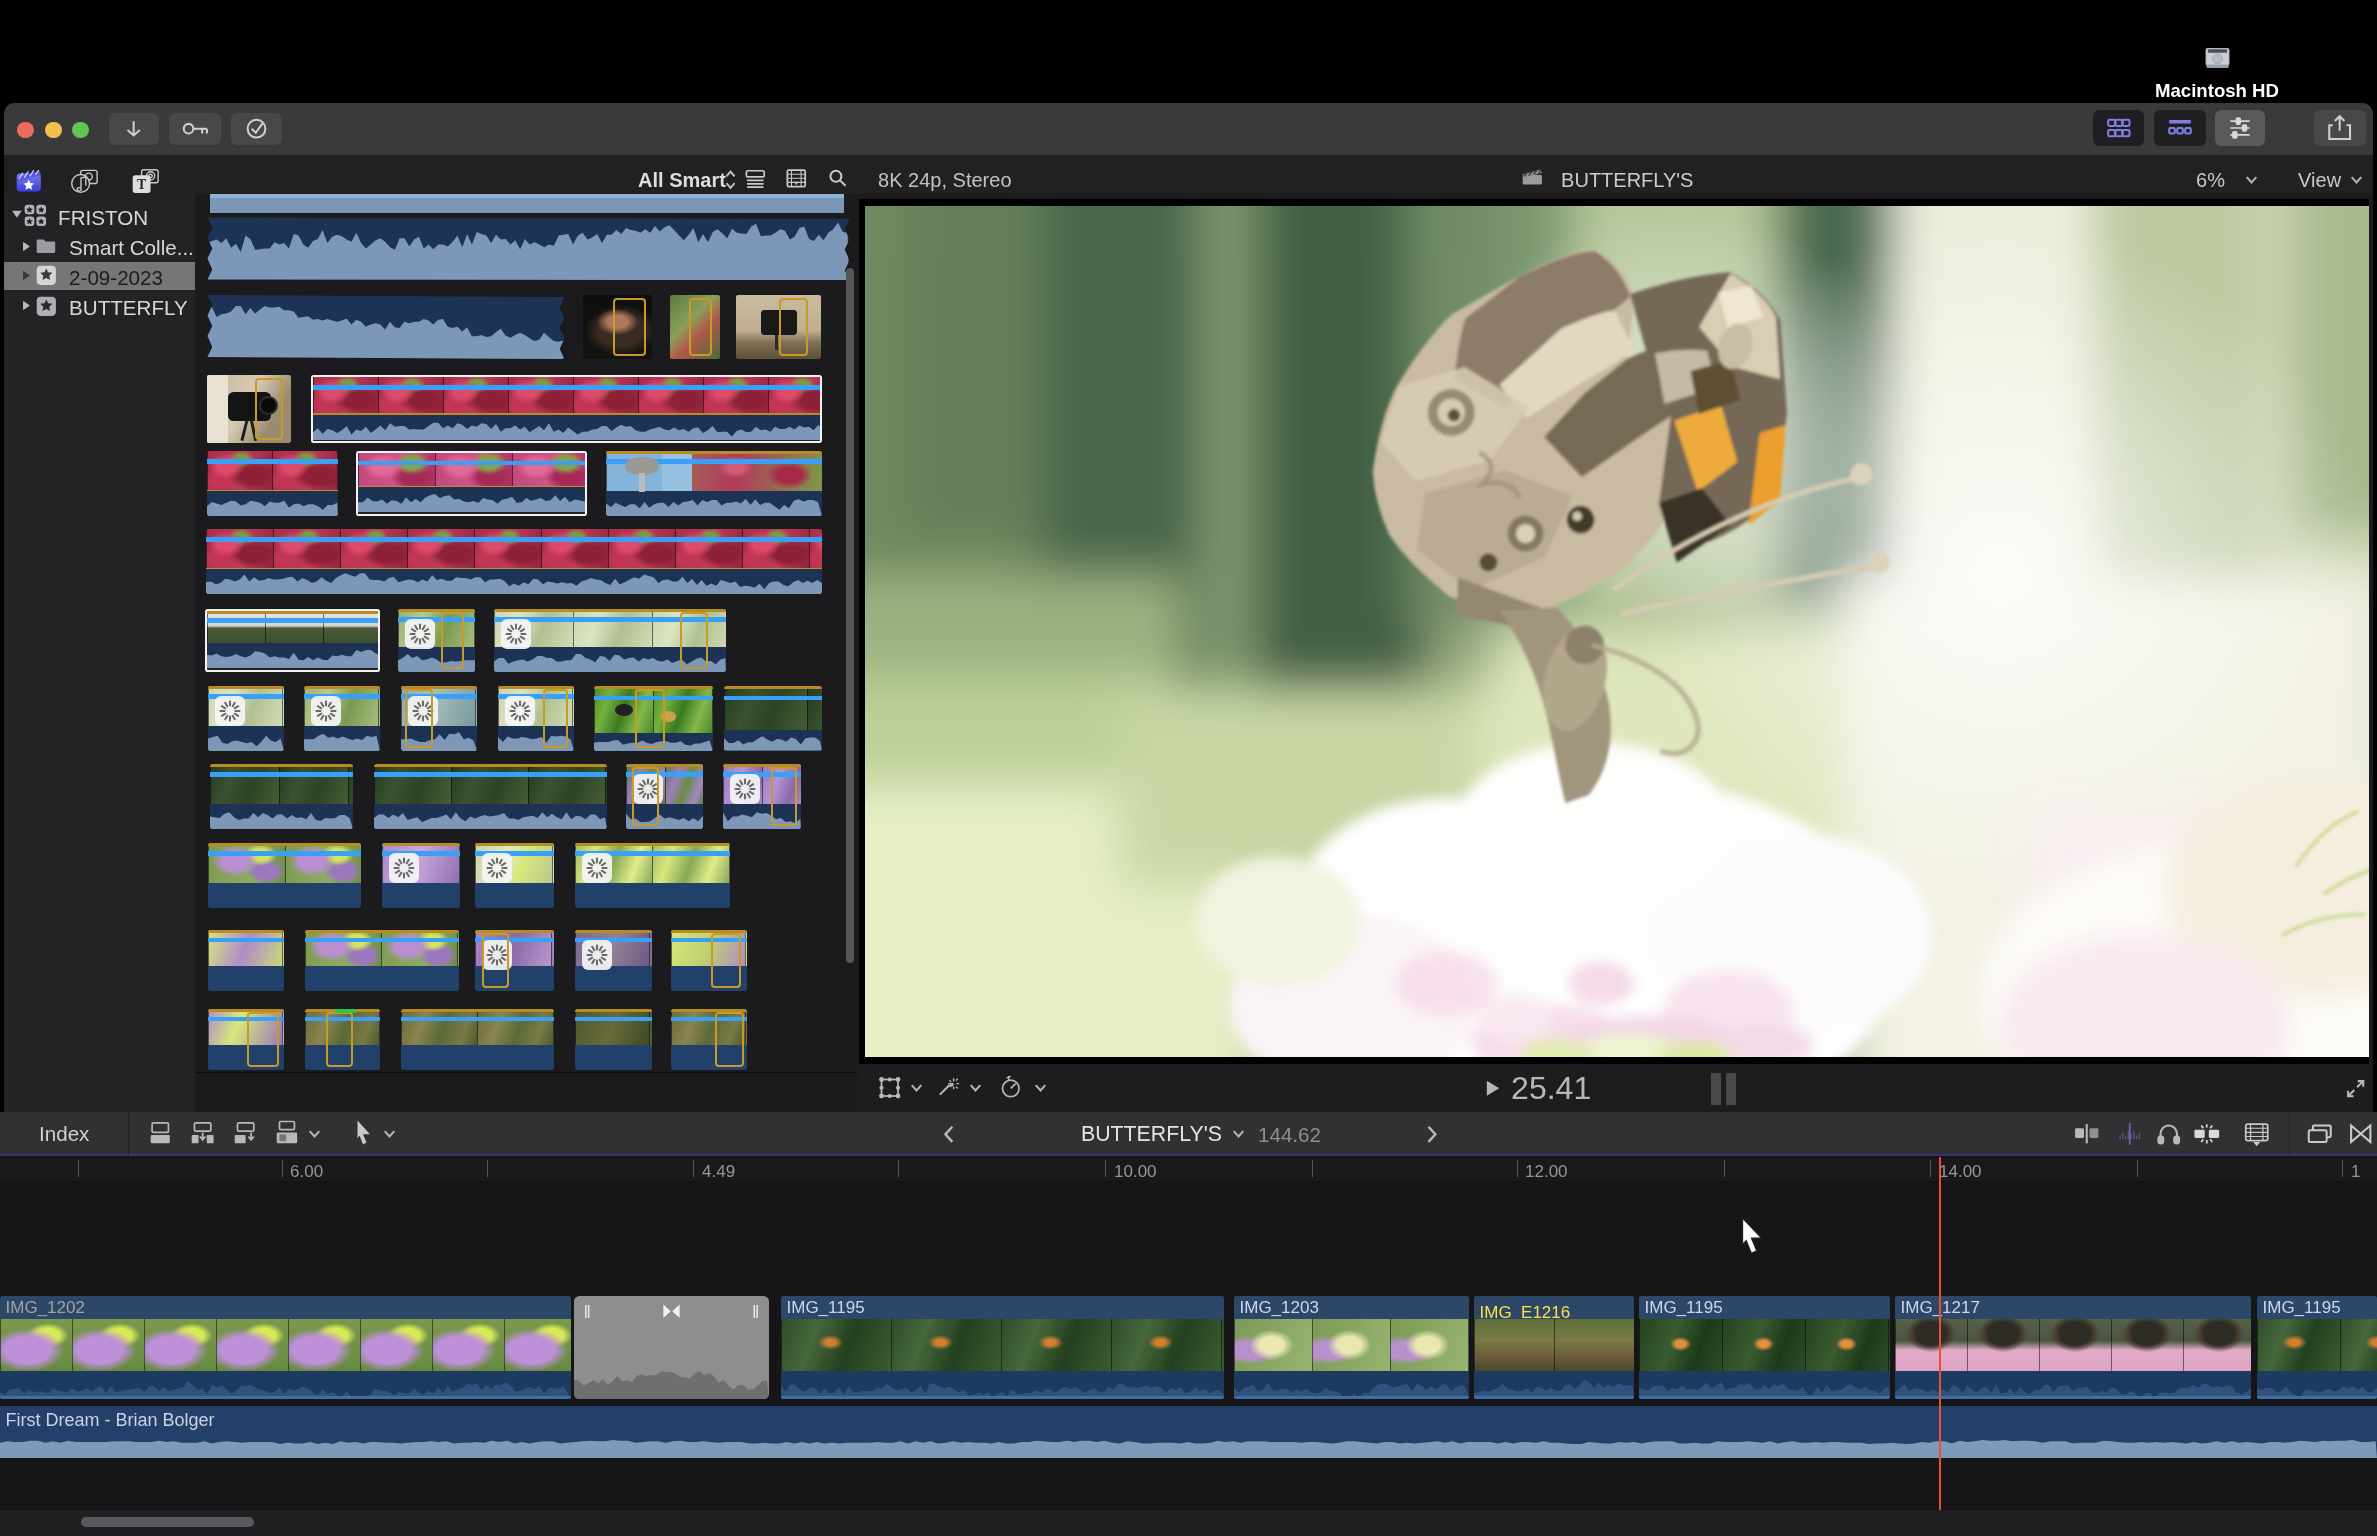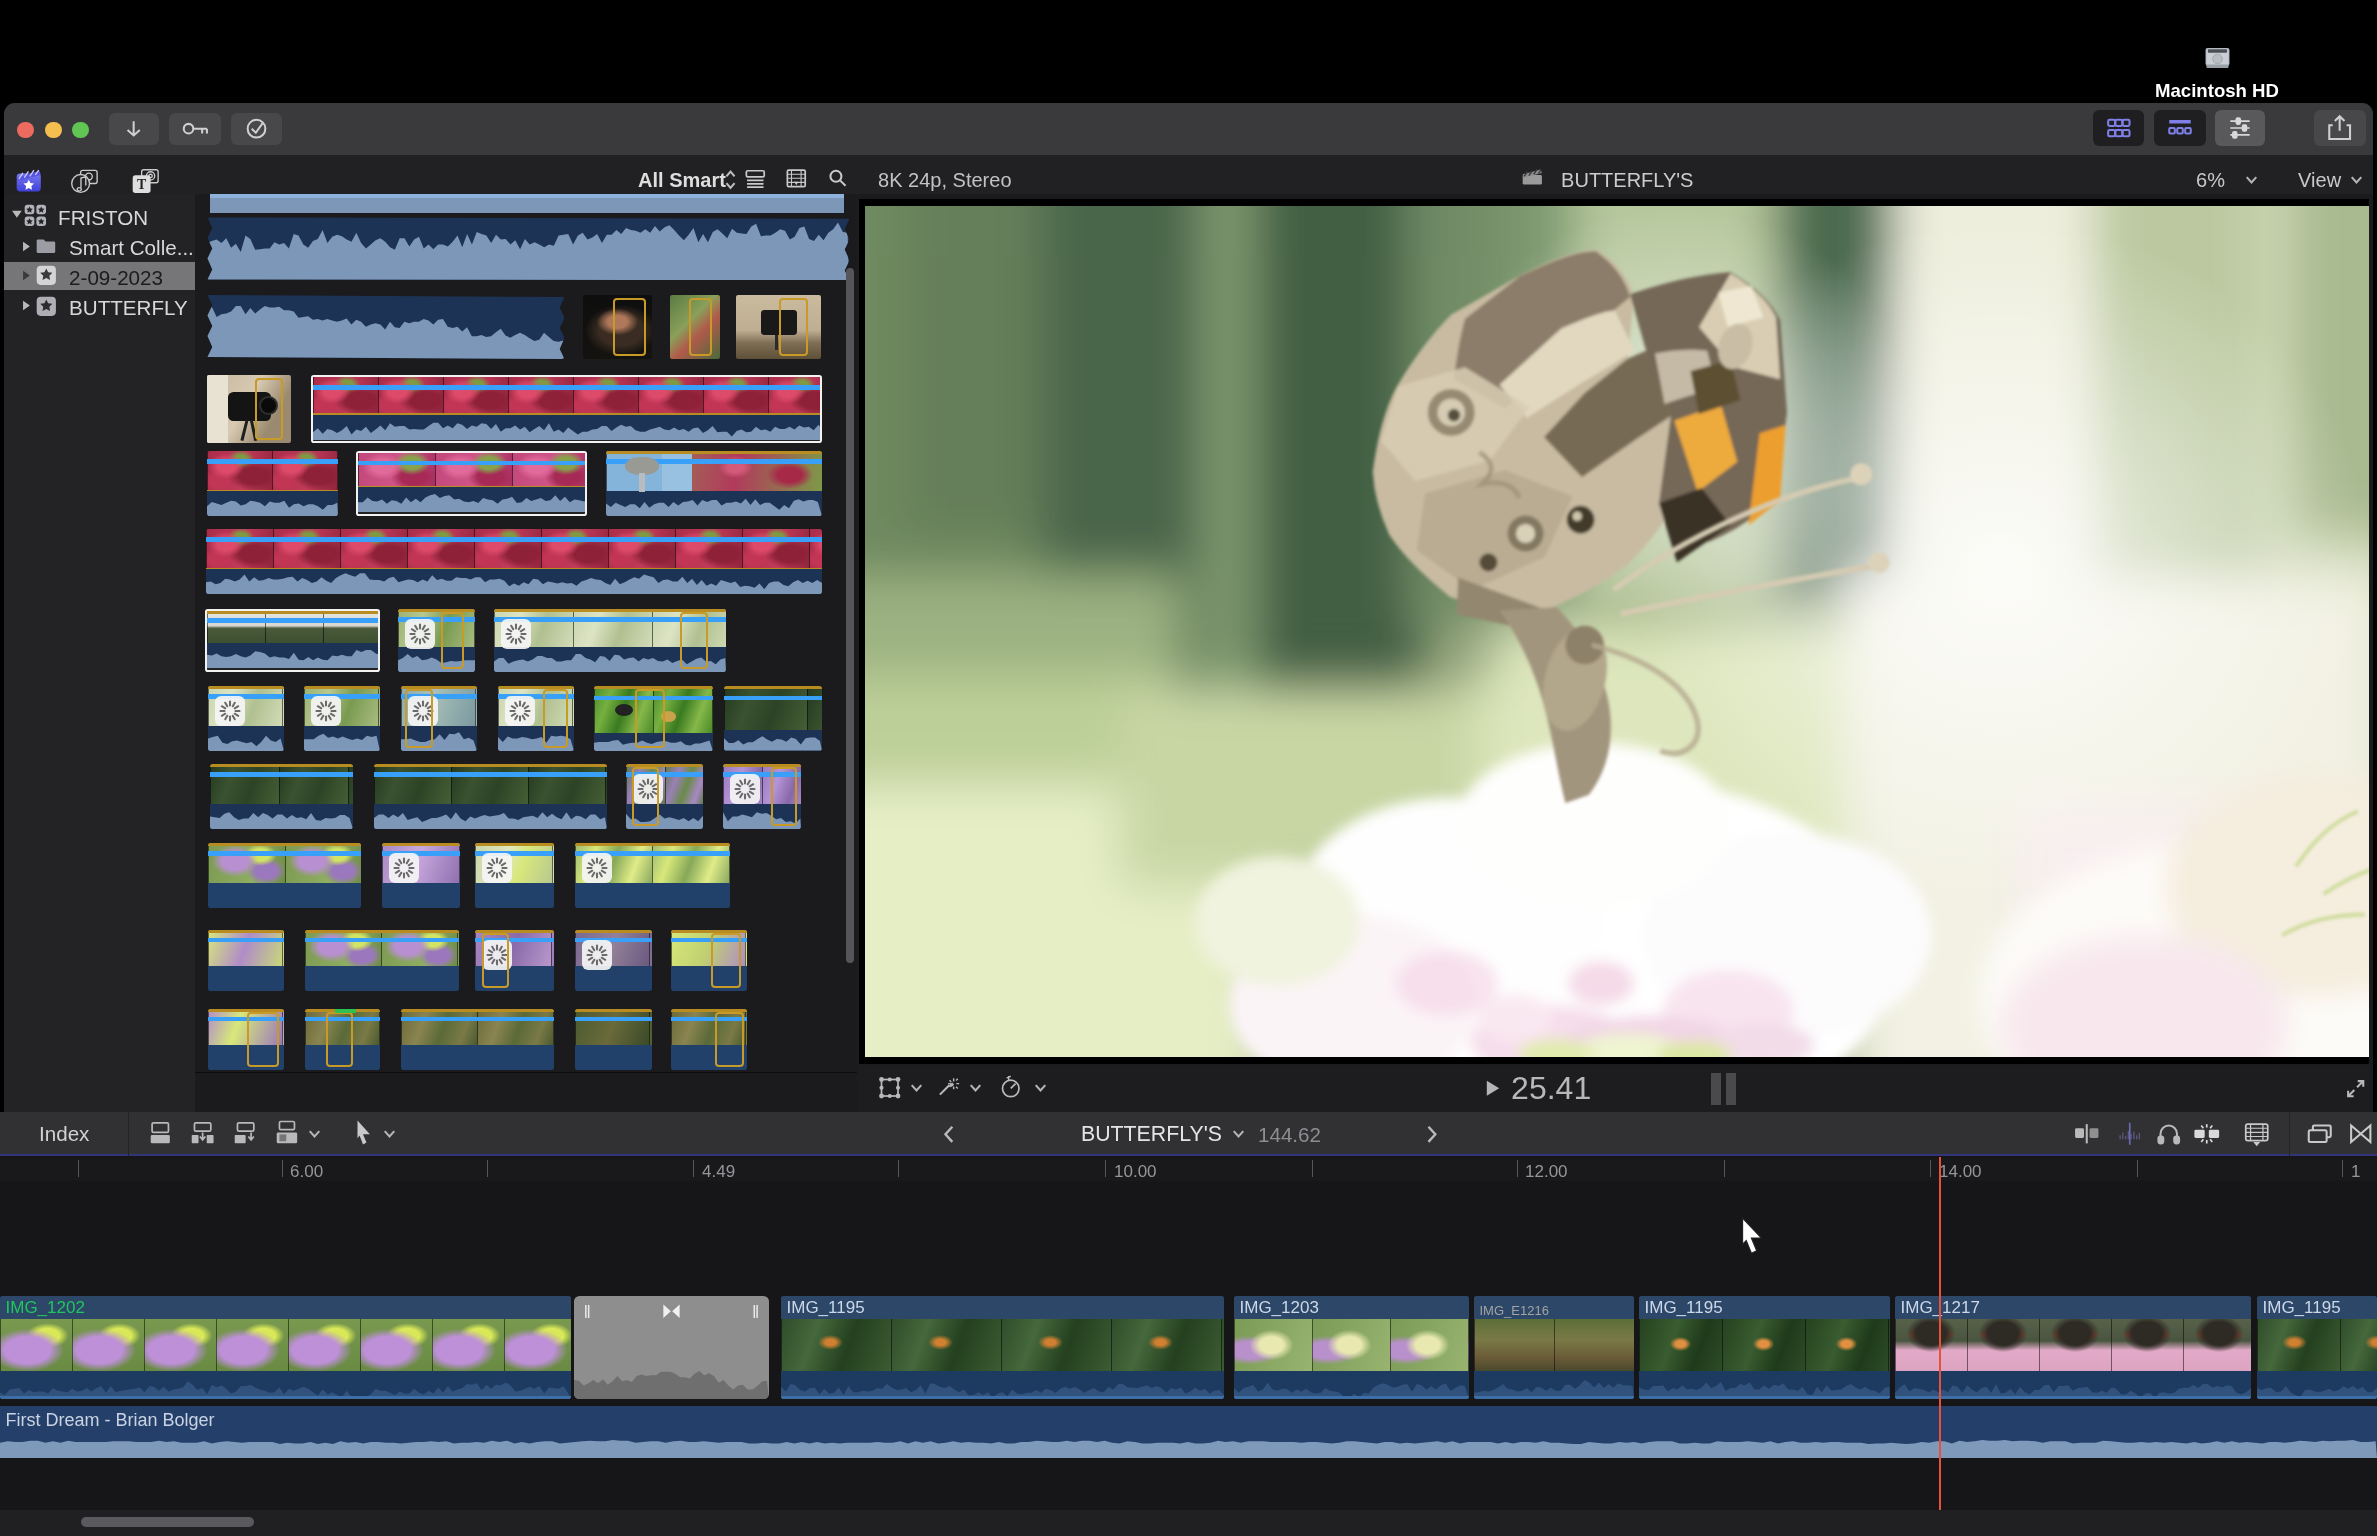--- a/index.html
+++ b/index.html
@@ -1026,21 +1026,21 @@
       <div class="a" style="left:702px;top:50px;font-size:17px;color:#96969a">4.49</div>
       <div class="a" style="left:1114px;top:50px;font-size:17px;color:#96969a">10.00</div>
       <div class="a" style="left:1525px;top:50px;font-size:17px;color:#96969a">12.00</div>
       <div class="a" style="left:1939px;top:50px;font-size:17px;color:#96969a">14.00</div>
       <div class="a" style="left:2351px;top:50px;font-size:17px;color:#96969a">1</div>
       <svg class="a" style="left:1736px;top:1216px;position:fixed" width="32" height="40" viewBox="0 0 30 38">
         <path d="M6 2 L24 21 L14.5 21 L19.5 33 L14.5 35.5 L9.5 23.5 L6 27 Z" fill="#fff" stroke="#222" stroke-width="1.2"></path>
       </svg>
       <div class="a" style="left:0px;top:184px;width:571px;height:103px;background:#203a5e;border-radius:2.8px;overflow:hidden">
         <div class="a" style="left:0;top:0;width:100%;height:23px;background:#2c4768">
-          <span style="position:absolute;left:5.5px;top:2.1px;font-size:17px;color:#22c55e;white-space:nowrap">IMG_1202</span>
+          <span style="position:absolute;left:5.5px;top:2.1px;font-size:17px;color:#a3a3a3;white-space:nowrap">IMG_1202</span>
         </div>
         <div class="a" style="left:0;top:23px;width:100%;height:52px;background:radial-gradient(51px 30px at 38% 60%, #bd90d8 0 45%, rgba(0,0,0,0) 72%), radial-gradient(30px 18px at 66% 32%, #d8e858 0 40%, rgba(0,0,0,0) 70%), linear-gradient(180deg,#79994f,#688a42);background-size:72px 100%"></div>
         <div class="a" style="left:0;top:23px;width:100%;height:52px;background:repeating-linear-gradient(90deg,rgba(0,0,0,.5) 0 1.4px,transparent 1.4px 72px)"></div>
         <div class="a" style="left:0;top:75px;width:100%;height:28px;background:#1d3a60;overflow:hidden">
           <svg width="571" height="28" viewBox="0 0 830 41" style="position:absolute;left:0;top:0" preserveAspectRatio="none">
             <polygon points="0,41 0,32 7,35 14,27 21,26 28,25 35,33 42,28 49,31 56,30 63,30 70,33 77,25 84,29 91,30 98,31 105,26 112,30 119,29 126,25 133,30 140,25 147,22 154,32 161,22 168,31 175,29 182,28 189,27 196,26 203,24 210,31 217,22 224,23 231,29 238,23 245,30 252,27 259,26 266,24 273,15 280,20 287,28 294,25 301,34 308,20 315,24 322,21 329,26 336,33 343,30 350,22 357,22 364,20 371,24 378,27 385,29 392,32 399,31 406,24 413,34 420,26 427,29 434,26 441,23 448,26 455,31 462,36 469,27 476,34 483,31 490,35 497,38 504,29 511,38 518,38 525,39 532,38 539,34 546,26 553,29 560,29 567,32 574,35 581,30 588,33 595,33 602,26 609,32 616,34 623,29 630,33 637,24 644,32 651,22 658,30 665,27 672,25 679,19 686,20 693,18 700,28 707,20 714,26 721,20 728,21 735,17 742,21 749,30 756,29 763,26 770,23 777,26 784,22 791,33 798,24 805,25 812,26 819,22 826,33 830,41" fill="#31527c" fill-opacity="1.0"></polygon>
           </svg>
         </div>
         <div class="a" style="left:0;bottom:0;width:100%;height:2.8px;background:#3e6ea6"></div>
       </div>
@@ -1065,21 +1065,21 @@
         <div class="a" style="left:0;top:23px;width:100%;height:52px;background:repeating-linear-gradient(90deg,rgba(0,0,0,.5) 0 1.4px,transparent 1.4px 78px)"></div>
         <div class="a" style="left:0;top:75px;width:100%;height:28px;background:#1d3a60;overflow:hidden">
           <svg width="235" height="28" viewBox="0 0 342 41" style="position:absolute;left:0;top:0" preserveAspectRatio="none">
             <polygon points="0,41 0,25 7,32 14,25 21,23 28,20 35,30 42,27 49,17 56,27 63,29 70,26 77,26 84,32 91,27 98,30 105,26 112,31 119,33 126,32 133,25 140,29 147,30 154,32 161,39 168,39 175,33 182,39 189,32 196,33 203,24 210,20 217,18 224,20 231,24 238,23 245,20 252,19 259,30 266,19 273,21 280,27 287,22 294,27 301,21 308,18 315,29 322,25 329,21 336,22 342,41" fill="#31527c" fill-opacity="1.0"></polygon>
           </svg>
         </div>
         <div class="a" style="left:0;bottom:0;width:100%;height:2.8px;background:#3e6ea6"></div>
       </div>
       <div class="a" style="left:1474px;top:184px;width:160px;height:103px;background:#203a5e;border-radius:2.8px;overflow:hidden">
         <div class="a" style="left:0;top:0;width:100%;height:23px;background:#2c4768">
-          <span style="position:absolute;left:5.5px;top:7px;font-size:13px;color:#a3a3a3;white-space:nowrap">IMG_E1216</span>
+          <span style="position:absolute;left:5.5px;top:7px;font-size:17px;color:#fde047;white-space:nowrap">IMG_E1216</span>
         </div>
         <div class="a" style="left:0;top:23px;width:100%;height:52px;background:linear-gradient(180deg,#5c6e38 0%,#7a7a46 40%,#6a5a38 75%,#4a4a2c 100%);background-size:80px 100%"></div>
         <div class="a" style="left:0;top:23px;width:100%;height:52px;background:repeating-linear-gradient(90deg,rgba(0,0,0,.5) 0 1.4px,transparent 1.4px 80px)"></div>
         <div class="a" style="left:0;top:75px;width:100%;height:28px;background:#1d3a60;overflow:hidden">
           <svg width="160" height="28" viewBox="0 0 233 41" style="position:absolute;left:0;top:0" preserveAspectRatio="none">
             <polygon points="0,41 0,32 7,31 14,29 21,30 28,28 35,24 42,19 49,26 56,27 63,30 70,29 77,25 84,31 91,23 98,24 105,29 112,24 119,29 126,29 133,20 140,20 147,26 154,21 161,13 168,17 175,24 182,17 189,25 196,19 203,24 210,18 217,21 224,21 231,22 233,41" fill="#31527c" fill-opacity="1.0"></polygon>
           </svg>
         </div>
         <div class="a" style="left:0;bottom:0;width:100%;height:2.8px;background:#3e6ea6"></div>
       </div>

